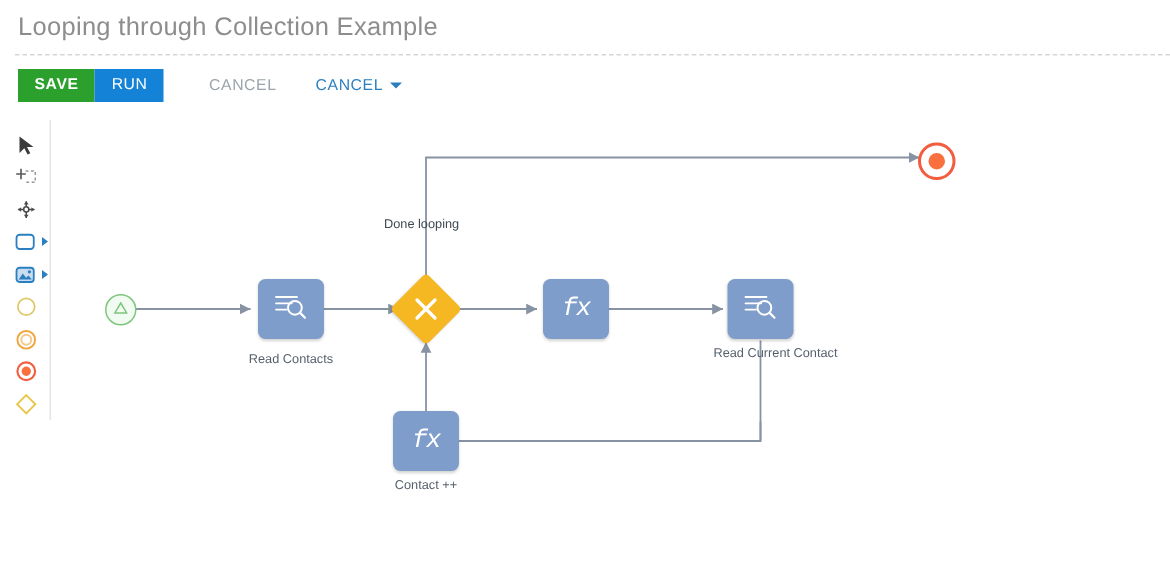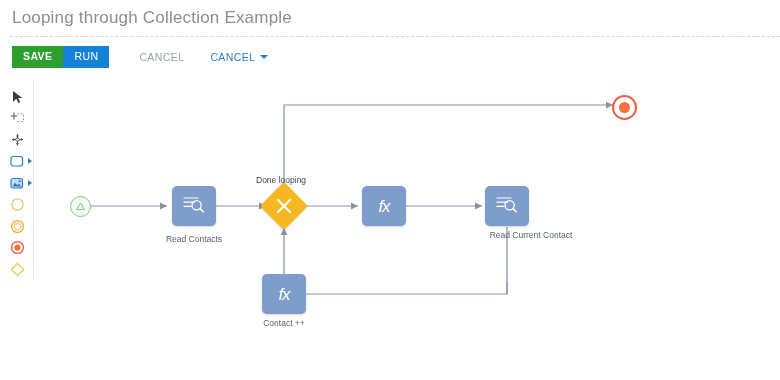--- a/index.html
+++ b/index.html
@@ -130,21 +130,21 @@
     position: absolute;
     font-size: 8.5px;
     color: #555f6b;
     white-space: nowrap;
     text-align: center;
     transform: translateX(-50%);
     pointer-events: none;
   }
   .fx-glyph {
     color: #ffffff;
-    font-family: Liberation Sans, sans-serif;
+    font-family: Liberation Mono, monospace;
     font-style: italic;
     font-size: 17px;
     line-height: 1;
     letter-spacing: -1px;
   }
 
   .diamond {
     position: absolute;
     width: 34px; height: 34px;
     background: #f5b722;
@@ -188,21 +188,20 @@
     border-radius: 50%;
     background: #f9703e;
   }
 
   .branch-label {
     position: absolute;
     font-size: 8.5px;
     color: #3f4752;
     white-space: nowrap;
     pointer-events: none;
-    margin-top: 31px;
   }
   .annotation {
     position: absolute;
     font-size: 8px;
     line-height: 10.5px;
     color: #3f4752;
     text-align: center;
     width: 92px;
     pointer-events: none;
   }
@@ -373,21 +372,21 @@
 
     <div class="node" style="left:451px; top:110px;">
       <span>
         <svg width="26" height="22" viewBox="0 0 26 22">
           <path d="M3 5 H17 M3 9.2 H13.5 M3 13.4 H10" stroke="#ffffff" stroke-width="1.2" fill="none" stroke-linecap="round"></path>
           <circle cx="15.6" cy="12.2" r="4.6" fill="none" stroke="#ffffff" stroke-width="1.3"></circle>
           <path d="M19.1 15.6 L22.3 18.8" stroke="#ffffff" stroke-width="1.5" stroke-linecap="round"></path>
         </svg>
       </span>
     </div>
-    <div class="node-label" style="left:487px; top:154px;padding-left:20px;">Read Current Contact</div>
+    <div class="node-label" style="left:473px; top:154px;padding-left:20px;">Read Current Contact</div>
 
     <div class="node" style="left:228px; top:198px;">
       <span class="fx-glyph">fx</span>
     </div>
     <div class="node-label" style="left:250px; top:242px;">Contact ++</div>
 
     <div class="end-node" style="left:578px; top:19px;">
       <span class="end-core"></span>
     </div>
 

